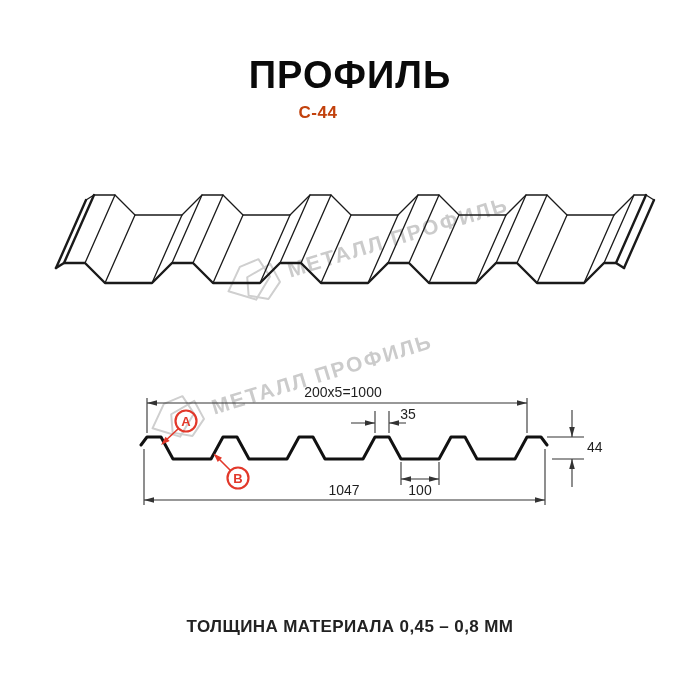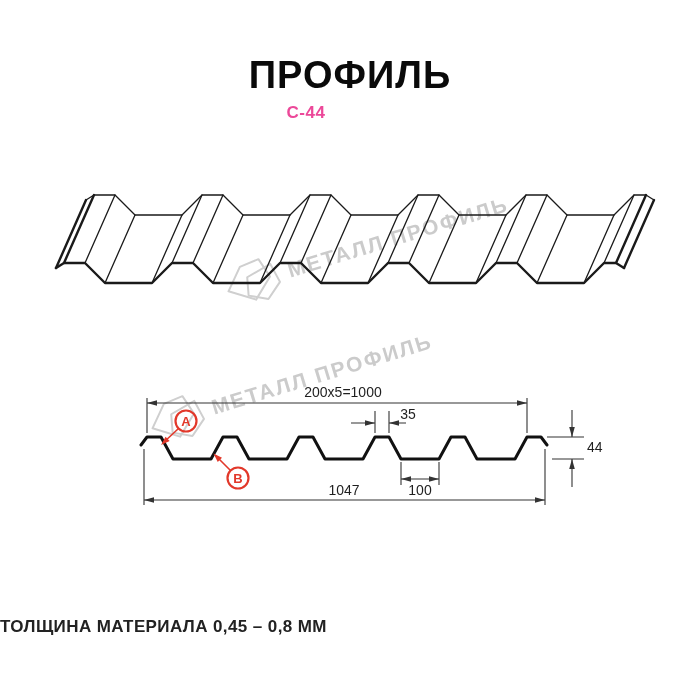--- a/index.html
+++ b/index.html
@@ -5,25 +5,25 @@
   html,body{margin:0;padding:0;}
   body{
     width:700px;height:700px;position:relative;background:#ffffff;
     font-family:"Liberation Sans",sans-serif;overflow:hidden;
   }
   .title{
     position:absolute;top:54px;left:0;width:700px;text-align:center;
     font-size:38px;font-weight:800;letter-spacing:1px;color:#0a0a0a;
   }
   .subtitle{
-    position:absolute;top:103px;left:4px;width:604px;text-align:center;
-    font-size:17px;font-weight:700;letter-spacing:.5px;color:#ec4899;
+    position:absolute;top:103px;left:16px;width:604px;text-align:center;
+    font-size:17px;font-weight:700;letter-spacing:.5px;color:#c2410c;
   }
   .footer{
-    position:absolute;top:617px;left:0;width:700px;text-align:left;
+    position:absolute;top:617px;left:0;width:700px;text-align:center;
     font-size:17px;font-weight:700;letter-spacing:.4px;color:#222222;
   }
   .wm{
     position:absolute;display:flex;align-items:center;gap:9px;
     transform:rotate(-17deg);transform-origin:0 50%;pointer-events:none;
   }
   .wm-text{
     font-size:21px;font-weight:700;letter-spacing:2px;color:#cbcbcb;
     white-space:nowrap;
   }

